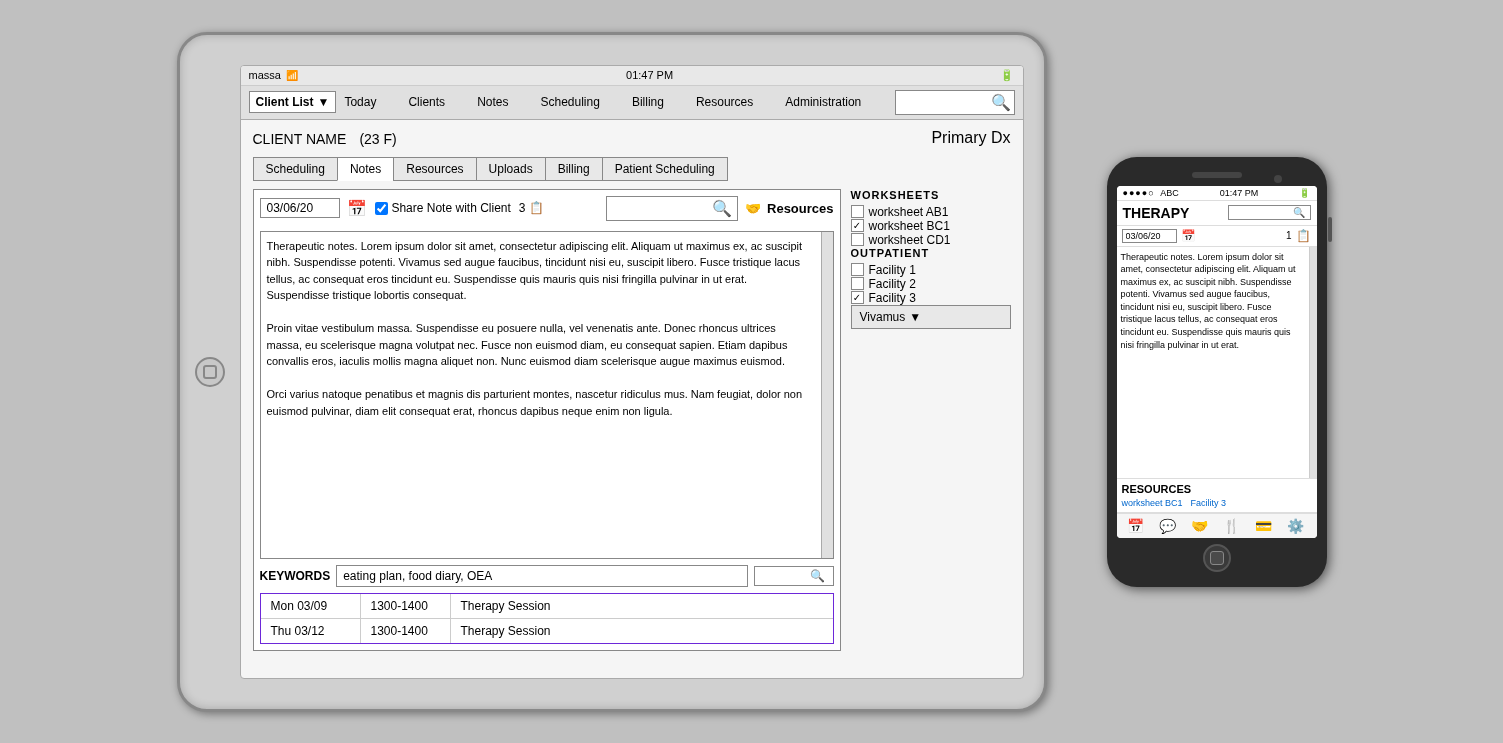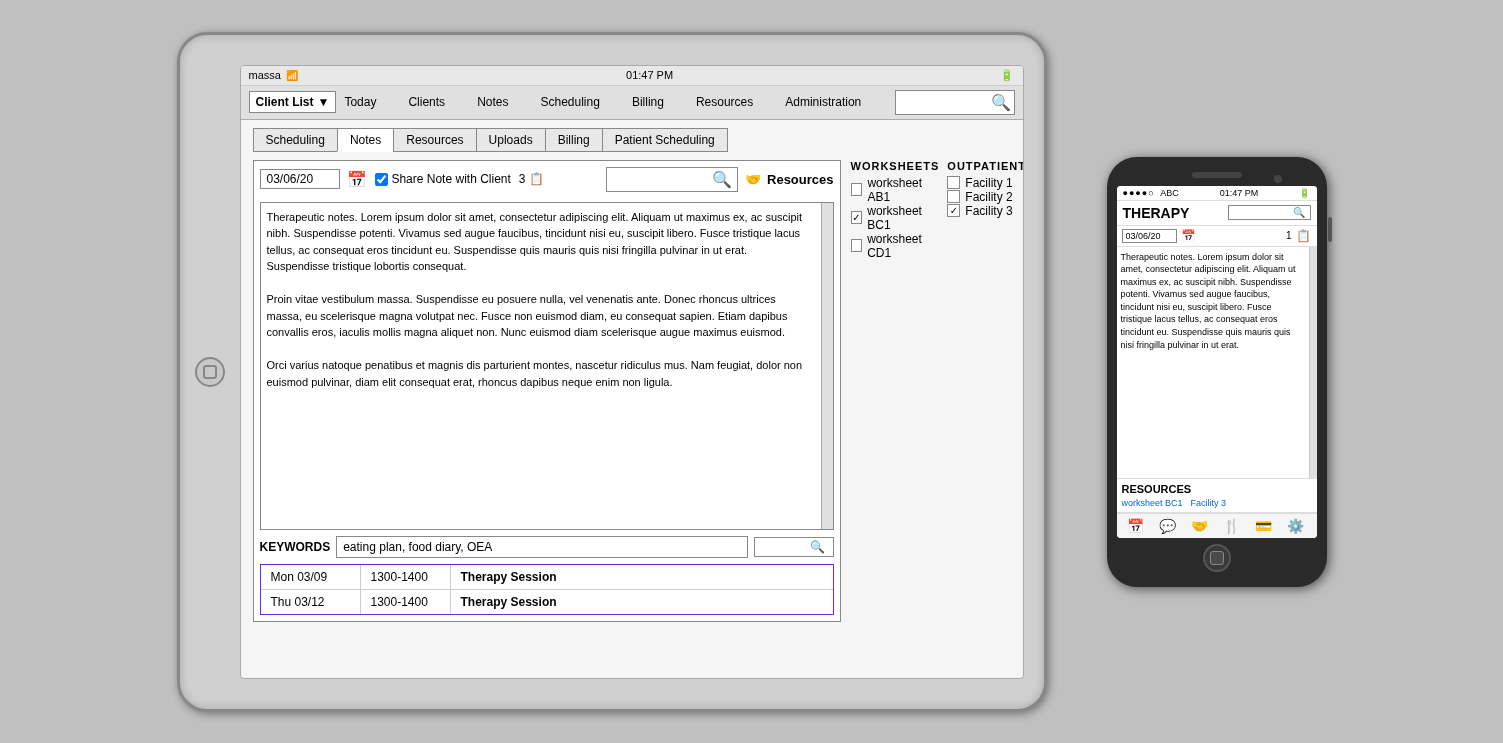--- a/index.html
+++ b/index.html
@@ -246,30 +246,30 @@
     }
     .appt-row {
       display: flex;
       border-bottom: 1px solid #ccc;
     }
     .appt-row:last-child { border-bottom: none; }
     .appt-cell {
       padding: 5px 10px;
       border-right: 1px solid #ccc;
     }
-    .appt-cell:last-child { border-right: none; font-weight: bold; }
+    .appt-cell:last-child { border-right: none; }
     .appt-cell.date { width: 100px; }
     .appt-cell.time { width: 90px; }
     .appt-cell.desc { flex: 1; }
 
     
     .resources-panel {
       width: 160px;
       display: flex;
-      gap: 8px;
+      flex-direction: column;
       font-size: 12px;
     }
     .resources-section-title {
       font-size: 11px;
       font-weight: bold;
       letter-spacing: 1px;
       margin-bottom: 4px;
     }
     .resource-item {
       display: flex;
@@ -492,20 +492,29 @@
           <span class="nav-item">Administration</span>
         </div>
         <div class="nav-search">
           <input type="text" placeholder="" style="">
           <span>🔍</span>
         </div>
       </div>
 
       <div class="tablet-content">
 
+        <div class="client-header">
+          <div>
+            <span class="client-name">
+              <span>CLIENT NAME</span>
+              <span style="margin-left:8px;">(23 F)</span>
+            </span>
+          </div>
+          <span>Primary Dx</span>
+        </div>
 
         <div class="tabs-row">
           <div class="tab">Scheduling</div>
           <div class="tab active">Notes</div>
           <div class="tab">Resources</div>
           <div class="tab">Uploads</div>
           <div class="tab">Billing</div>
           <div class="tab">Patient Scheduling</div>
         </div>
 

